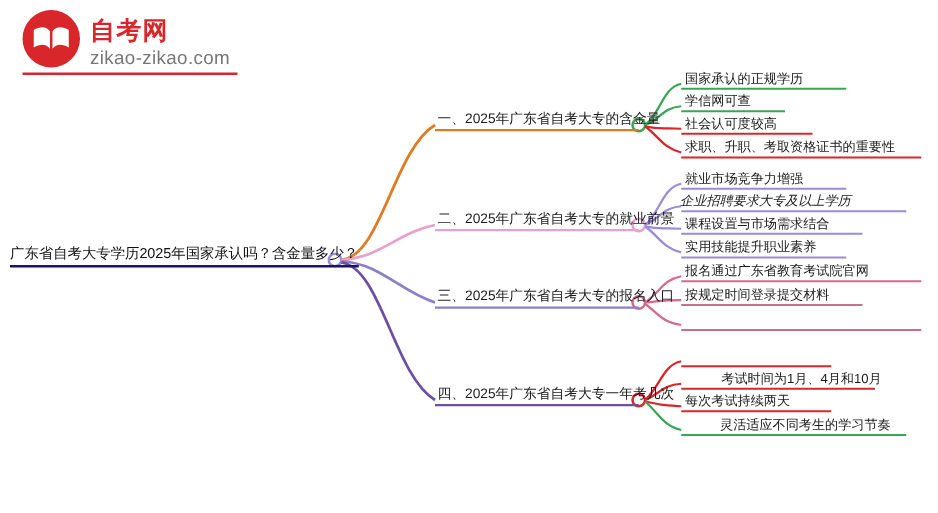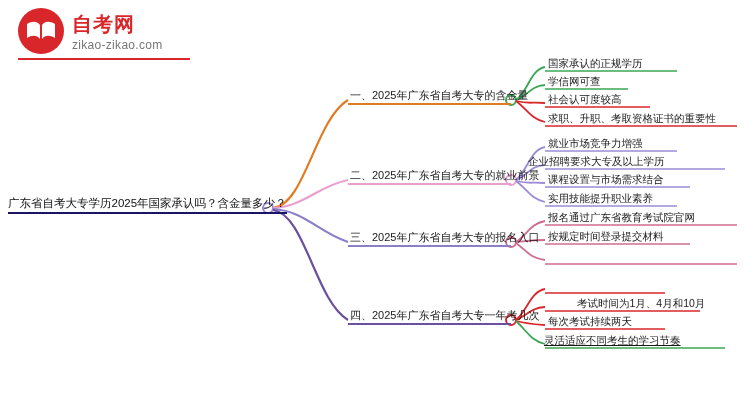--- a/index.html
+++ b/index.html
@@ -77,21 +77,21 @@
     top: 5px;
     font-size: 20px;
     font-weight: bold;
     color: #d9262b;
     letter-spacing: 1px;
   }
   #logo .domain {
     position: absolute;
     left: 54px;
     top: 32px;
-    font-size: 12px;
+    font-size: 15px;
     color: #777777;
     letter-spacing: 0.3px;
   }
   #logo .rule {
     position: absolute;
     left: 0;
     top: 52px;
     width: 172px;
     height: 2px;
     background: #d9262b;
@@ -180,24 +180,24 @@
   <div class="node-label branch-label" style="left:350px; top:168px;">二、2025年广东省自考大专的就业前景</div>
   <div class="node-label branch-label" style="left:350px; top:230px;">三、2025年广东省自考大专的报名入口</div>
   <div class="node-label branch-label" style="left:350px; top:308px;">四、2025年广东省自考大专一年考几次</div>
 
   <div class="node-label leaf-label" style="left:548px; top:56px;">国家承认的正规学历</div>
   <div class="node-label leaf-label" style="left:548px; top:74px;">学信网可查</div>
   <div class="node-label leaf-label" style="left:548px; top:111px;">求职、升职、考取资格证书的重要性</div>
   <div class="node-label leaf-label" style="left:548px; top:92px;">社会认可度较高</div>
 
   <div class="node-label leaf-label" style="left:548px; top:136px;">就业市场竞争力增强</div>
-  <div class="node-label leaf-label" style="left:528px; top:154px;">企业招聘要求大专及以上学历</div>
+  <div class="node-label leaf-label" style="left:544px; top:154px;font-style:italic;">企业招聘要求大专及以上学历</div>
   <div class="node-label leaf-label" style="left:548px; top:172px;">课程设置与市场需求结合</div>
   <div class="node-label leaf-label" style="left:548px; top:191px;">实用技能提升职业素养</div>
 
   <div class="node-label leaf-label" style="left:548px; top:210px;">报名通过广东省教育考试院官网</div>
   <div class="node-label leaf-label" style="left:548px; top:229px;">按规定时间登录提交材料</div>
 
   <div class="node-label leaf-label" style="left:548px; top:296px;margin-left:29px;">考试时间为1月、4月和10月</div>
   <div class="node-label leaf-label" style="left:548px; top:314px;">每次考试持续两天</div>
-  <div class="node-label leaf-label" style="left:544px; top:333px;text-decoration:underline;">灵活适应不同考生的学习节奏</div>
+  <div class="node-label leaf-label" style="left:576px; top:333px;">灵活适应不同考生的学习节奏</div>
 
 </div>
 
 </body></html>

